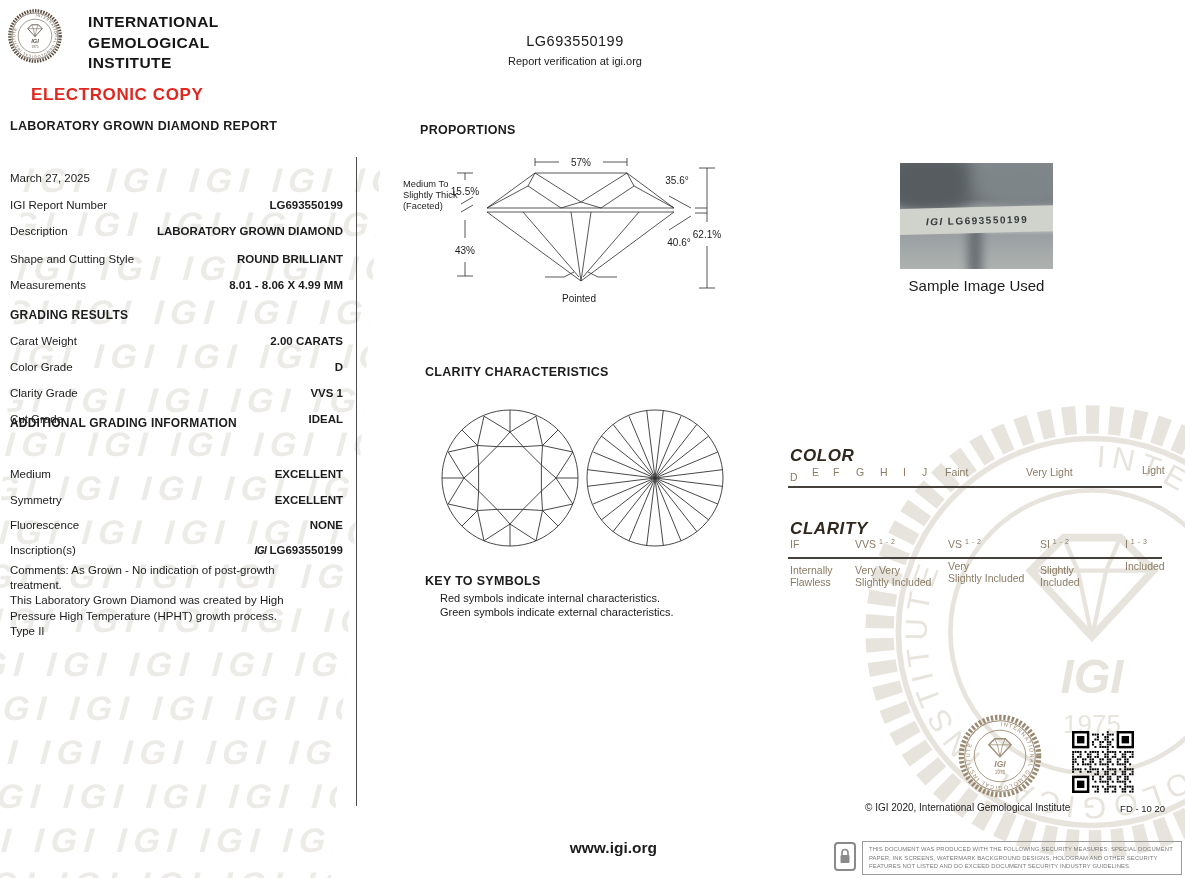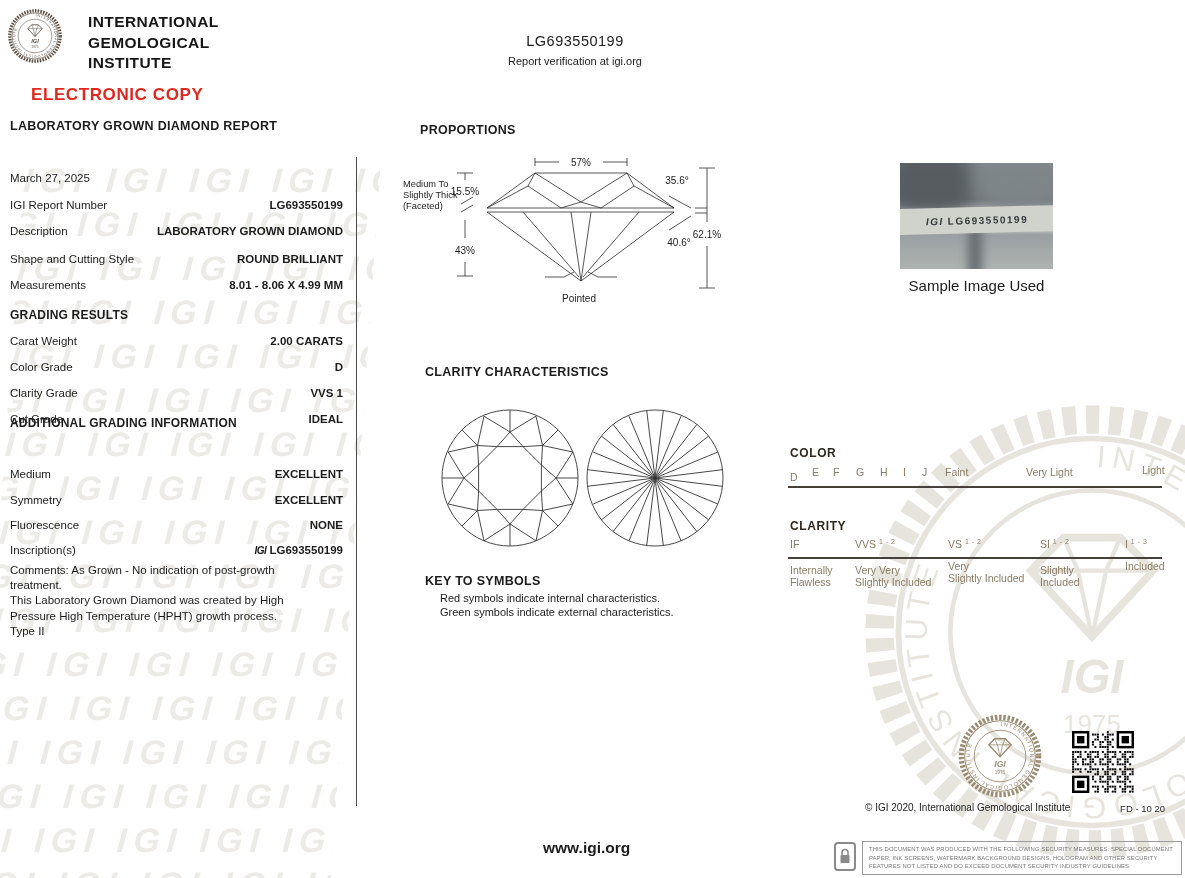--- a/index.html
+++ b/index.html
@@ -38,30 +38,30 @@
   .sample .blob1{position:absolute;left:-18px;top:-14px;width:95px;height:66px;background:#565c60;
      filter:blur(9px);border-radius:40%;}
   .sample .blob2{position:absolute;right:-20px;top:-10px;width:100px;height:58px;background:#7e8589;
      filter:blur(10px);border-radius:40%;}
   .sample .seam{position:absolute;left:68px;top:62px;width:14px;height:50px;background:#676d71;filter:blur(5px);}
   .sample .band{position:absolute;left:-4px;top:44px;width:162px;height:26px;background:#cfd3cc;
      transform:rotate(-1.4deg);display:flex;align-items:center;justify-content:center;
      color:#32383c;font-size:10px;font-weight:bold;letter-spacing:1.5px;}
   .sample-cap{position:absolute;left:900px;top:277px;width:153px;text-align:center;font-size:15px;}
   
-  .scale-h{position:absolute;font-weight:bold;font-size:12px;letter-spacing:.6px;color:#30281e;}
+  .scale-h{position:absolute;font-weight:bold;font-size:17px;letter-spacing:.6px;color:#30281e;font-style:italic;}
   .sc{color:#8a7b64;font-size:10.5px;position:absolute;}
   .sc.selected{margin-top:5px;}
   .scale-line{position:absolute;left:788px;width:374px;height:2px;background:#46403a;}
   .sup{font-size:7px;vertical-align:4px;letter-spacing:.5px;}
   .desc{line-height:11.5px;}
   
   .copyright{position:absolute;left:865px;top:802px;font-size:10px;color:#222;}
   .formcode{position:absolute;left:1100px;top:803px;width:65px;text-align:right;font-size:9.5px;}
-  .website{position:absolute;left:543px;top:839px;width:140px;text-align:left;
+  .website{position:absolute;left:517px;top:839px;width:140px;text-align:right;
       font-size:15.5px;font-weight:bold;}
   .sec-box{position:absolute;left:862px;top:841px;width:306px;height:26px;border:1px solid #9a9a9a;
       padding:3px 6px;font-size:5.9px;line-height:8.6px;color:#7a7a7a;letter-spacing:.1px;
       text-transform:uppercase;overflow:hidden;}
   .lock-icon{position:absolute;left:833px;top:842px;}
   svg text{font-family:"Liberation Sans",sans-serif;}
   .diag text{fill:#1c1c1c;}
 </style>
 </head>
 <body>

